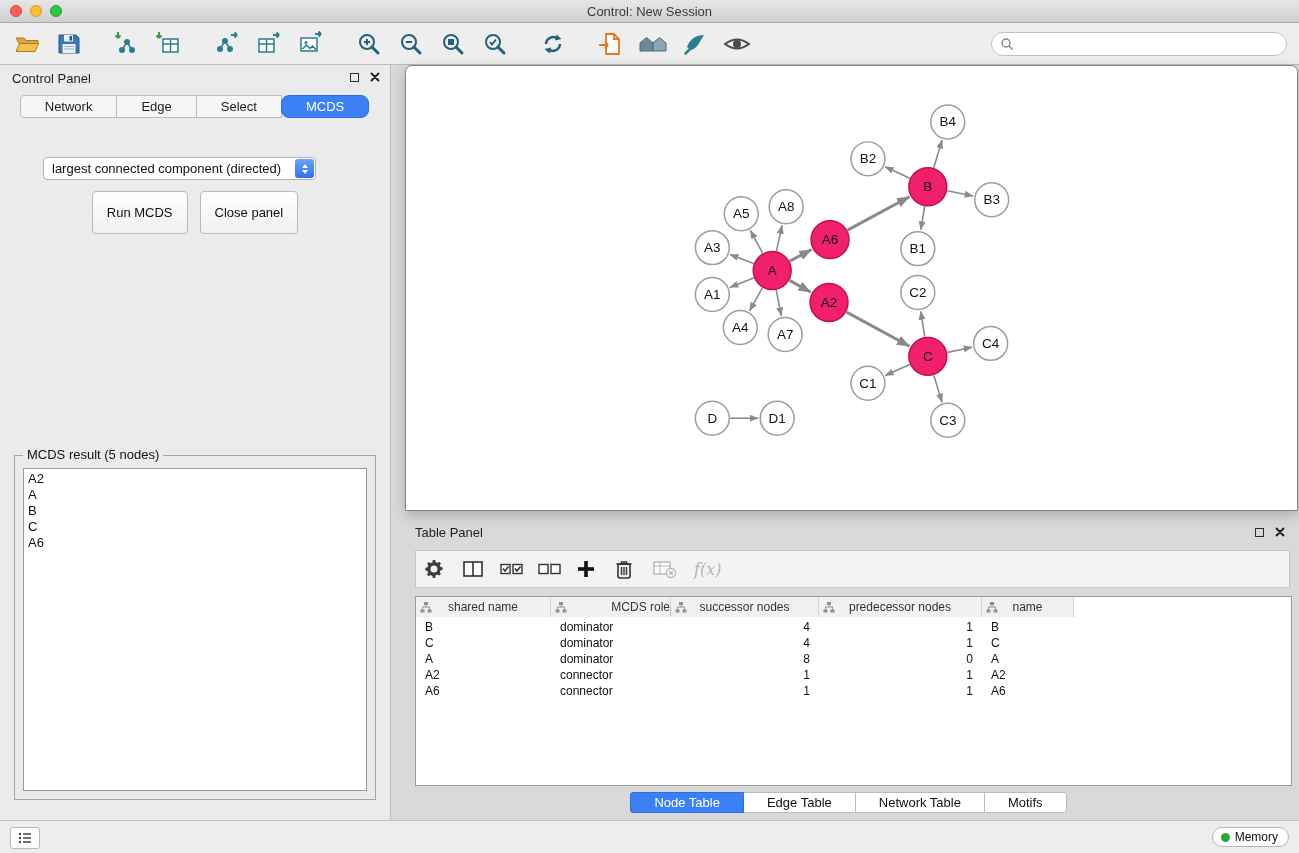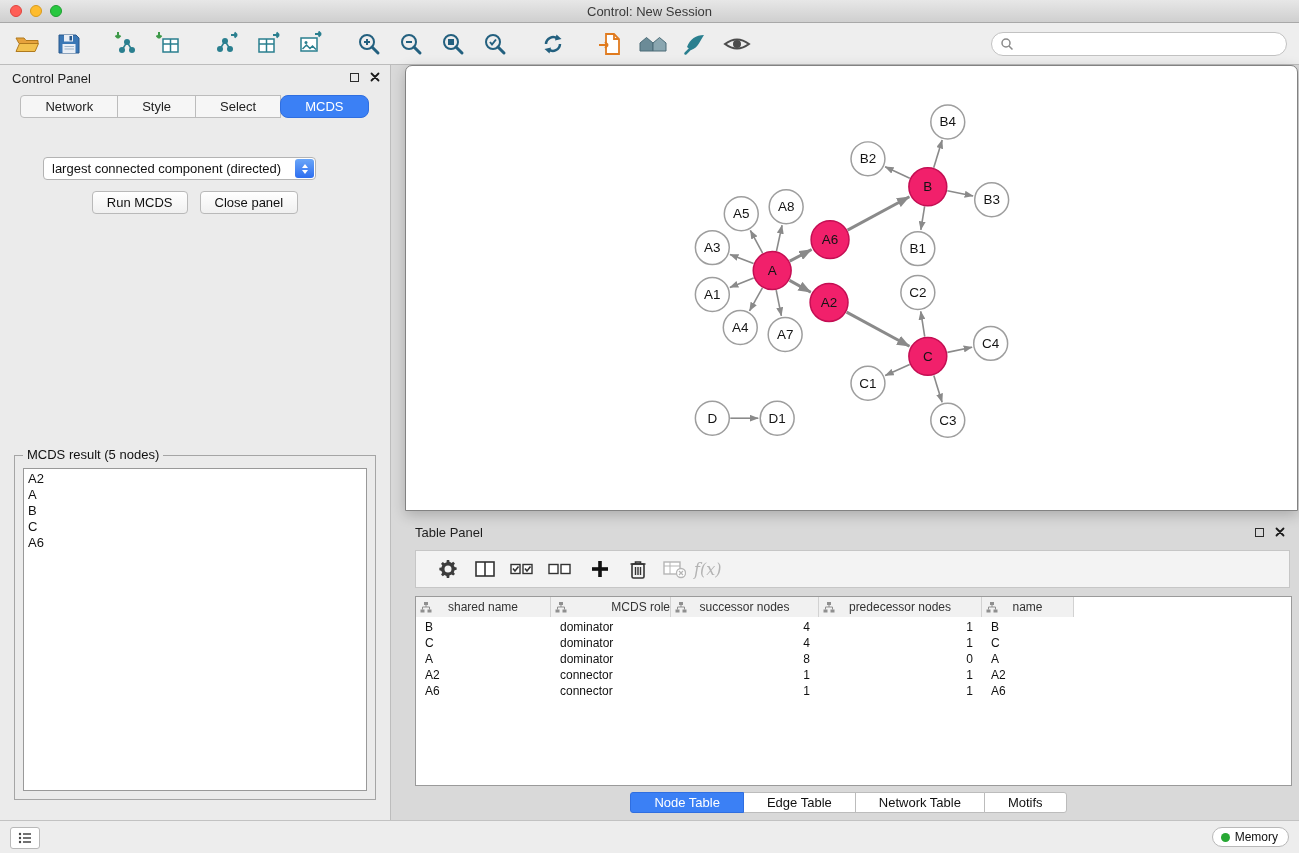--- a/index.html
+++ b/index.html
@@ -41,21 +41,21 @@
   .tab.active{background:#3b80f5;color:#fff;border-color:#2f6ee0;border-radius:8px;position:relative;z-index:2}
   .opt-label{position:absolute;top:71px;left:0;right:0;text-align:center;font-size:13px;color:#111}
   .dropdown{position:absolute;top:92px;left:43px;width:273px;height:23px;background:#fff;
     border:1px solid #b3b3b3;border-radius:4px;display:flex;align-items:center;font-size:13px;
     padding-left:8px;box-sizing:border-box;cursor:pointer;color:#111}
   .dd-stepper{position:absolute;right:1px;top:1px;width:19px;height:19px;border-radius:3px;
     background:linear-gradient(#6aa6f8,#2d6ef0);display:flex;flex-direction:column;align-items:center;justify-content:center;gap:2px}
   .arrow-up{width:0;height:0;border-left:3.5px solid transparent;border-right:3.5px solid transparent;border-bottom:4px solid #fff}
   .arrow-down{width:0;height:0;border-left:3.5px solid transparent;border-right:3.5px solid transparent;border-top:4px solid #fff}
   .btn-row{position:absolute;top:126px;left:0;right:0;display:flex;justify-content:center;gap:12px}
-  .push-btn{font-size:13px;padding:3px 14px;background:linear-gradient(#ffffff,#f0f0f0);
+  .push-btn{font-size:13px;padding:13px 14px;background:linear-gradient(#ffffff,#f0f0f0);
     border:1px solid #b9b9b9;border-radius:4px;color:#111;cursor:pointer}
   .groupbox{position:absolute;left:14px;right:14px;top:390px;bottom:21px;border:1px solid #a5a5a5}
   .legend{position:absolute;top:-9px;left:8px;background:#ebebeb;padding:0 4px;font-size:13px;color:#111}
   .result-list{position:absolute;left:8px;right:8px;top:12px;bottom:8px;background:#fff;
     border:1px solid #999;overflow:auto;padding:2px 4px;box-sizing:border-box}
   .result-item{font-size:13px;line-height:16px;color:#111;cursor:default}
   
   .net-window{position:absolute;left:405px;top:65px;width:893px;height:446px;background:#fff;
     border:1px solid #828282;border-radius:7px 7px 0 0;box-shadow:0 4px 14px rgba(0,0,0,.22);box-sizing:border-box}
   .nw-titlebar{height:22px;background:linear-gradient(#e9e9e9,#d2d2d2);border-bottom:1px solid #b0b0b0;
@@ -63,21 +63,21 @@
     font-size:13px;color:#333}
   .nw-titlebar .traffic{position:absolute;left:9px;top:5px}
   .nw-content{position:absolute;top:23px;left:0;right:0;bottom:0;background:#fff;overflow:hidden}
   svg.graph{width:100%;height:100%;font-family:"Liberation Sans",sans-serif}
   
   .table-panel{position:absolute;left:399px;top:522px;width:900px;height:299px}
   .tp-title{position:absolute;top:3px;left:16px;font-size:13px;color:#1e1e1e}
   .table-panel .panel-controls{top:5px;right:14px}
   .tp-toolbar{position:absolute;left:16px;right:9px;top:28px;height:38px;background:#f3f3f3;
     border:1px solid #c6c6c6;display:flex;align-items:center;padding:0 8px;gap:4px;box-sizing:border-box}
-  .ticon{min-width:34px;height:32px;display:flex;align-items:center;justify-content:flex-end;cursor:pointer}
+  .ticon{min-width:34px;height:32px;display:flex;align-items:center;justify-content:flex-start;cursor:pointer}
   .fx-label{font-size:16px;font-style:italic;font-family:"DejaVu Serif",serif;color:#b3b3b3;padding:0 4px}
   .data-table{position:absolute;left:16px;right:7px;top:74px;bottom:35px;background:#fff;
     border:1px solid #9a9a9a;overflow:hidden;box-sizing:border-box}
   .dt-header{display:flex;height:20px;background:#f1f1f1;border-bottom:1px solid #c2c2c2;font-size:12px;color:#333}
   .dt-hcell{position:relative;display:flex;align-items:center;justify-content:center;
     border-right:1px solid #d2d2d2;box-sizing:border-box;cursor:pointer;background:#f1f1f1}
   .dt-hcell svg{position:absolute;left:4px;top:4px}
   .dt-hfiller{flex:1;background:#fff}
   .dt-body{position:absolute;top:20px;left:0;right:0;bottom:0;background:#fff;overflow:auto;padding-top:2px}
   .dt-row{display:flex;height:16px;align-items:center;font-size:12px;color:#111;cursor:default}
@@ -258,21 +258,21 @@
   <div class="panel-controls">
     <span class="float-box"></span>
     <span class="close-x">
       <svg width="10" height="10" viewBox="0 0 10 10">
           <path d="M1.5 1.5 L8.5 8.5 M8.5 1.5 L1.5 8.5" stroke="#1a1a1a" stroke-width="1.8" stroke-linecap="round"></path>
         </svg>
     </span>
   </div>
   <div class="cp-tabs">
       <div class="tab">Network</div>
-      <div class="tab">Style</div>
+      <div class="tab">Edge</div>
       <div class="tab">Select</div>
       <div class="tab active">MCDS</div>
     </div>
   <div class="dropdown">
     <span>largest connected component (directed)</span>
     <span class="dd-stepper">
         <span class="arrow-up"></span>
         <span class="arrow-down"></span>
       </span>
   </div>

